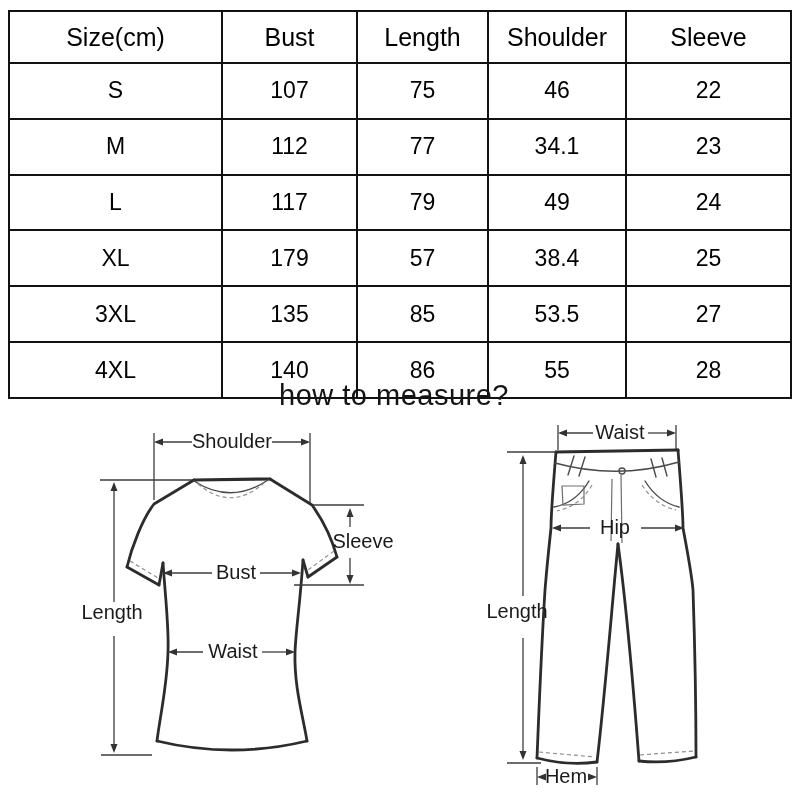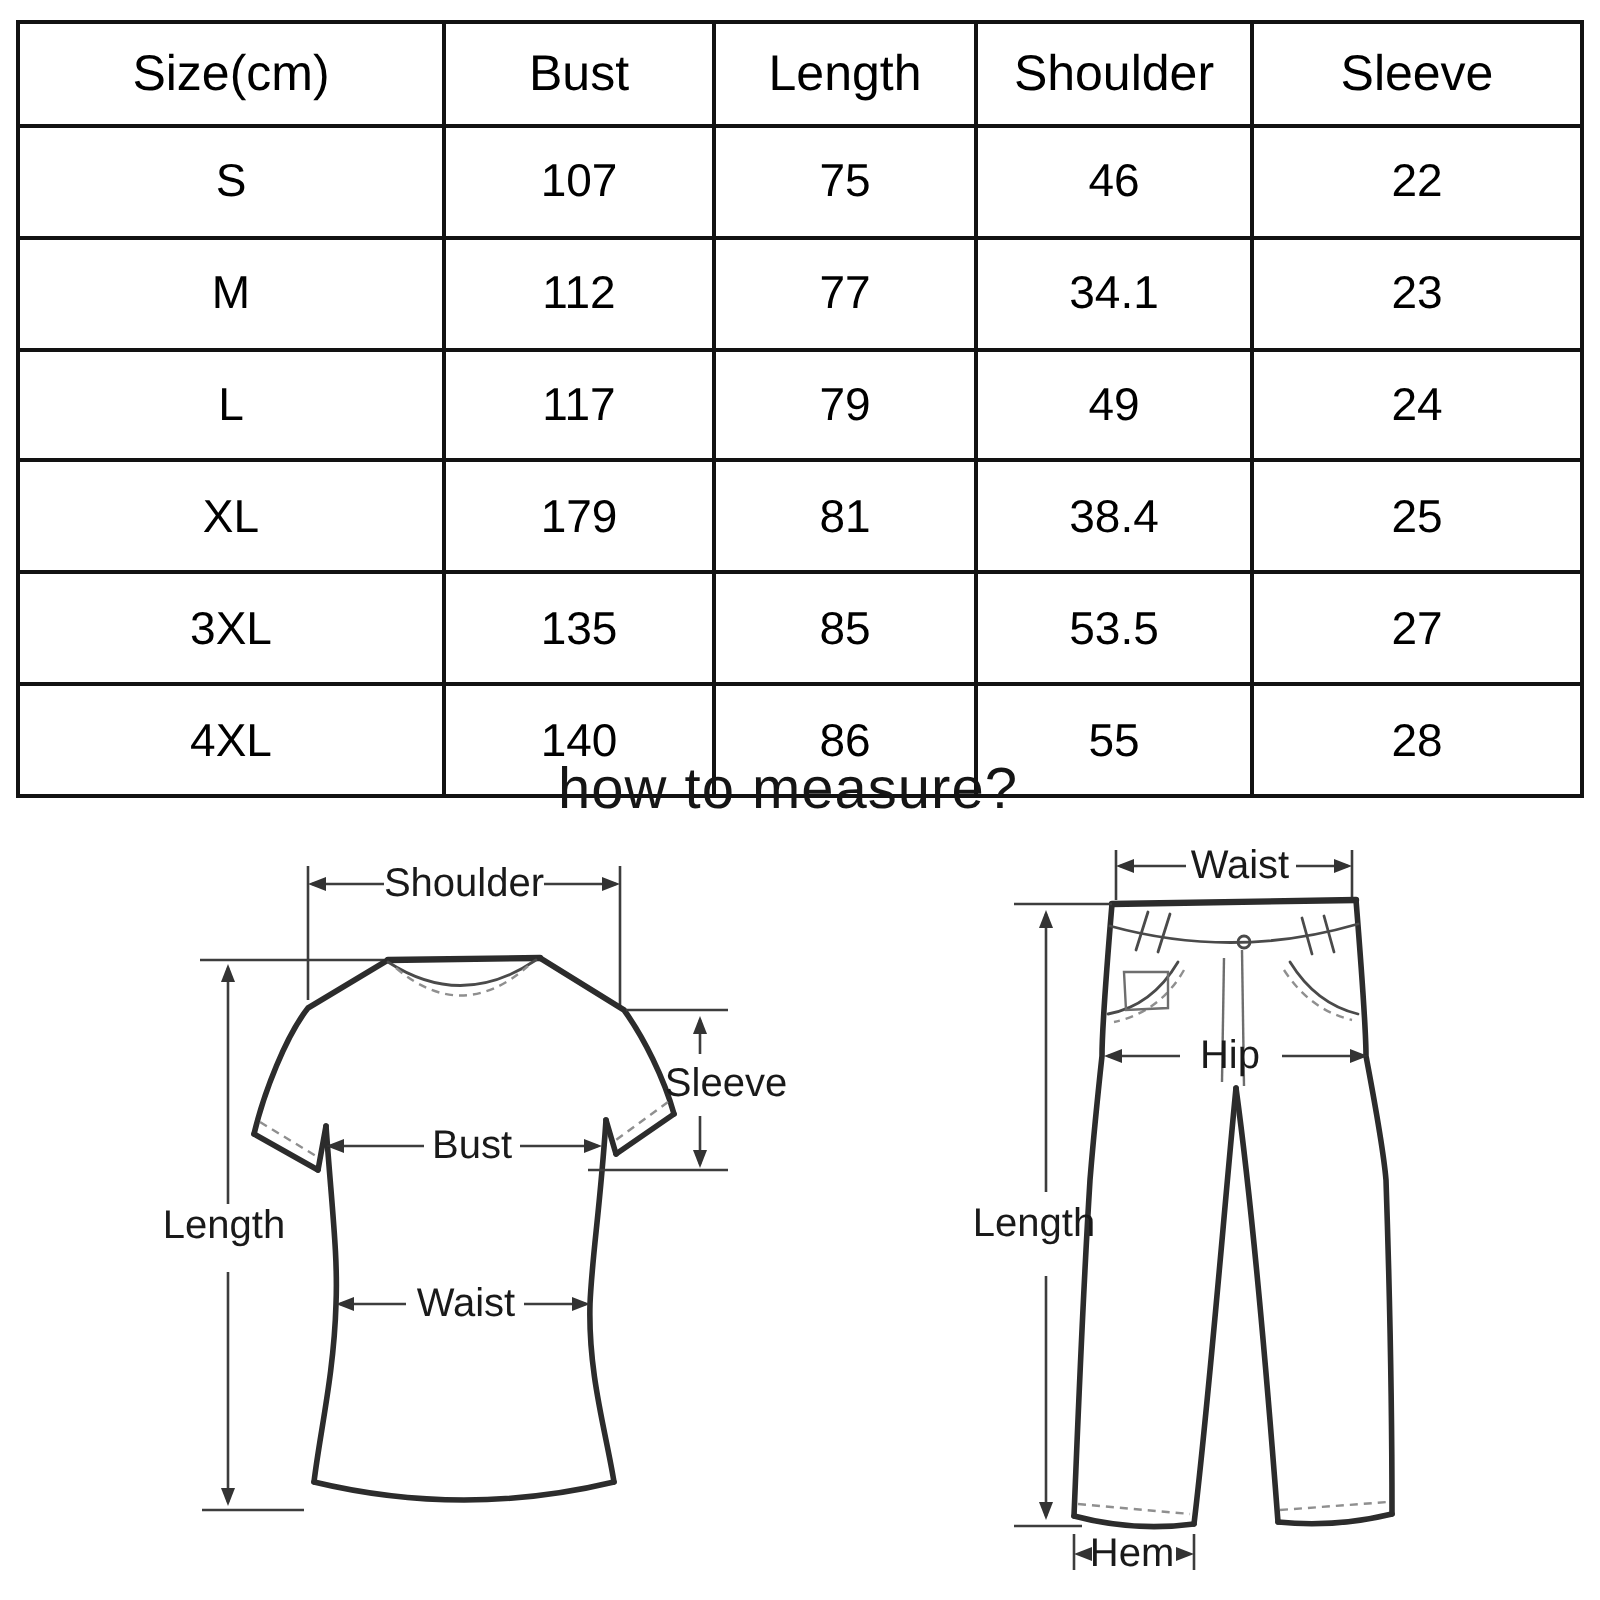--- a/index.html
+++ b/index.html
@@ -83,21 +83,21 @@
         <tr>
           <td>L</td>
           <td>117</td>
           <td>79</td>
           <td>49</td>
           <td>24</td>
         </tr>
         <tr>
           <td>XL</td>
           <td>179</td>
-          <td>81</td>
+          <td>57</td>
           <td>38.4</td>
           <td>25</td>
         </tr>
         <tr>
           <td>3XL</td>
           <td>135</td>
           <td>85</td>
           <td>53.5</td>
           <td>27</td>
         </tr>

